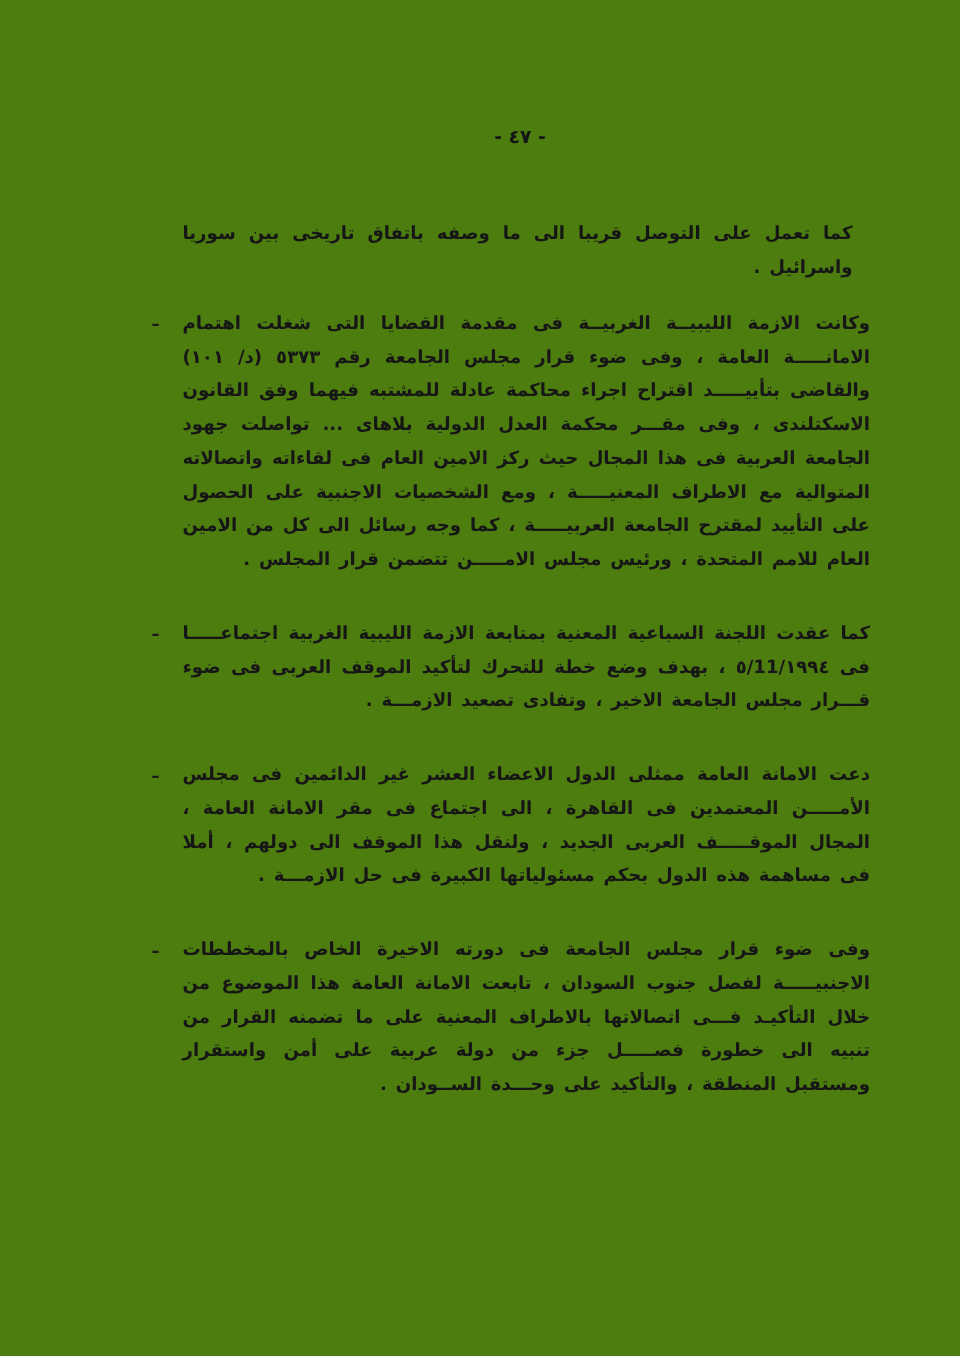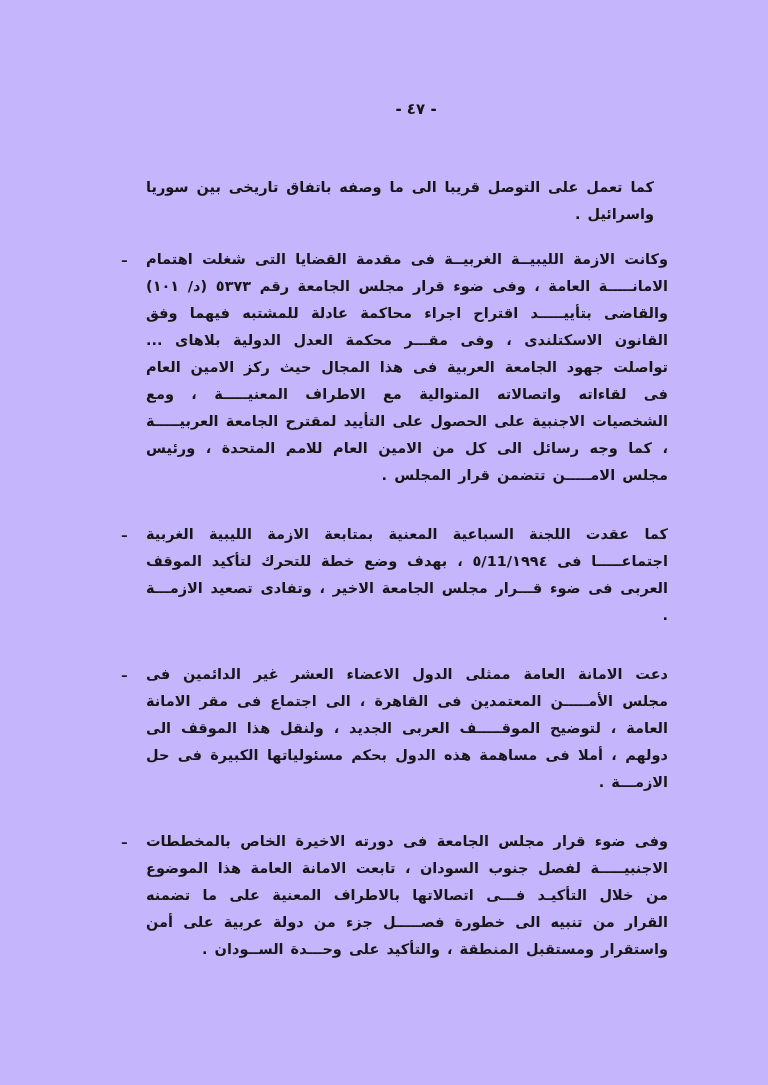--- a/index.html
+++ b/index.html
@@ -5,36 +5,36 @@
   html, body {
     margin: 0;
     padding: 0;
     background: #ffffff;
   }
   .page {
     position: relative;
     width: 768px;
     height: 1085px;
     margin: 0 auto;
-    background: #c4b5fd;
+    background: #4d7c0f;
     overflow: hidden;
     font-family: "DejaVu Sans", sans-serif;
     color: #141414;
   }
   .page-number {
     margin-top: 100px;
     text-align: center;
     transform: translateX(32px);
     font-size: 15px;
     font-weight: bold;
     letter-spacing: 2px;
     direction: rtl;
   }
   .content {
-    margin: 56px 100px 0 122px;
+    margin: 56px 72px 0 122px;
     direction: ltr; 
   }
   .para {
     position: relative;
     padding-left: 24px;
     margin-top: 32px;
   }
   .para.first {
     margin-top: 0;
   }
@@ -83,21 +83,21 @@
       <div class="text">وكانت الازمة الليبيــة الغربيــة فى مقدمة القضايا التى شغلت اهتمام الامانـــــة العامة ، وفى ضوء قرار مجلس الجامعة رقم ٥٣٧٣ (د/ ١٠١) والقاضى بتأييـــــد اقتراح اجراء محاكمة عادلة للمشتبه فيهما وفق القانون الاسكتلندى ، وفى مقـــر محكمة العدل الدولية بلاهاى ... تواصلت جهود الجامعة العربية فى هذا المجال حيث ركز الامين العام فى لقاءاته واتصالاته المتوالية مع الاطراف المعنيـــــة ، ومع الشخصيات الاجنبية على الحصول على التأييد لمقترح الجامعة العربيـــــة ، كما وجه رسائل الى كل من الامين العام للامم المتحدة ، ورئيس مجلس الامـــــن تتضمن قرار المجلس .</div>
     </div>
 
     <div class="para">
       <span class="marker">ـ</span>
       <div class="text">كما عقدت اللجنة السباعية المعنية بمتابعة الازمة الليبية الغربية اجتماعـــــا فى ٥/11/١٩٩٤ ، بهدف وضع خطة للتحرك لتأكيد الموقف العربى فى ضوء قـــرار مجلس الجامعة الاخير ، وتفادى تصعيد الازمـــة .</div>
     </div>
 
     <div class="para">
       <span class="marker">ـ</span>
-      <div class="text">دعت الامانة العامة ممثلى الدول الاعضاء العشر غير الدائمين فى مجلس الأمـــــن المعتمدين فى القاهرة ، الى اجتماع فى مقر الامانة العامة ، لتوضيح الموقـــــف العربى الجديد ، ولنقل هذا الموقف الى دولهم ، أملا فى مساهمة هذه الدول بحكم مسئولياتها الكبيرة  فى حل الازمـــة .</div>
+      <div class="text">دعت الامانة العامة ممثلى الدول الاعضاء العشر غير الدائمين فى مجلس الأمـــــن المعتمدين فى القاهرة ، الى اجتماع فى مقر الامانة العامة ، المجال الموقـــــف العربى الجديد ، ولنقل هذا الموقف الى دولهم ، أملا فى مساهمة هذه الدول بحكم مسئولياتها الكبيرة  فى حل الازمـــة .</div>
     </div>
 
     <div class="para">
       <span class="marker">ـ</span>
       <div class="text">وفى ضوء قرار مجلس الجامعة فى دورته الاخيرة الخاص بالمخططات الاجنبيـــــة لفصل جنوب السودان ، تابعت الامانة العامة هذا الموضوع من خلال التأكيـد فـــى اتصالاتها بالاطراف المعنية على ما تضمنه القرار من تنبيه الى خطورة فصـــــل جزء من دولة عربية على أمن واستقرار ومستقبل المنطقة ، والتأكيد على وحـــدة الســودان .</div>
     </div>
 
   </div>
 </div>
 

